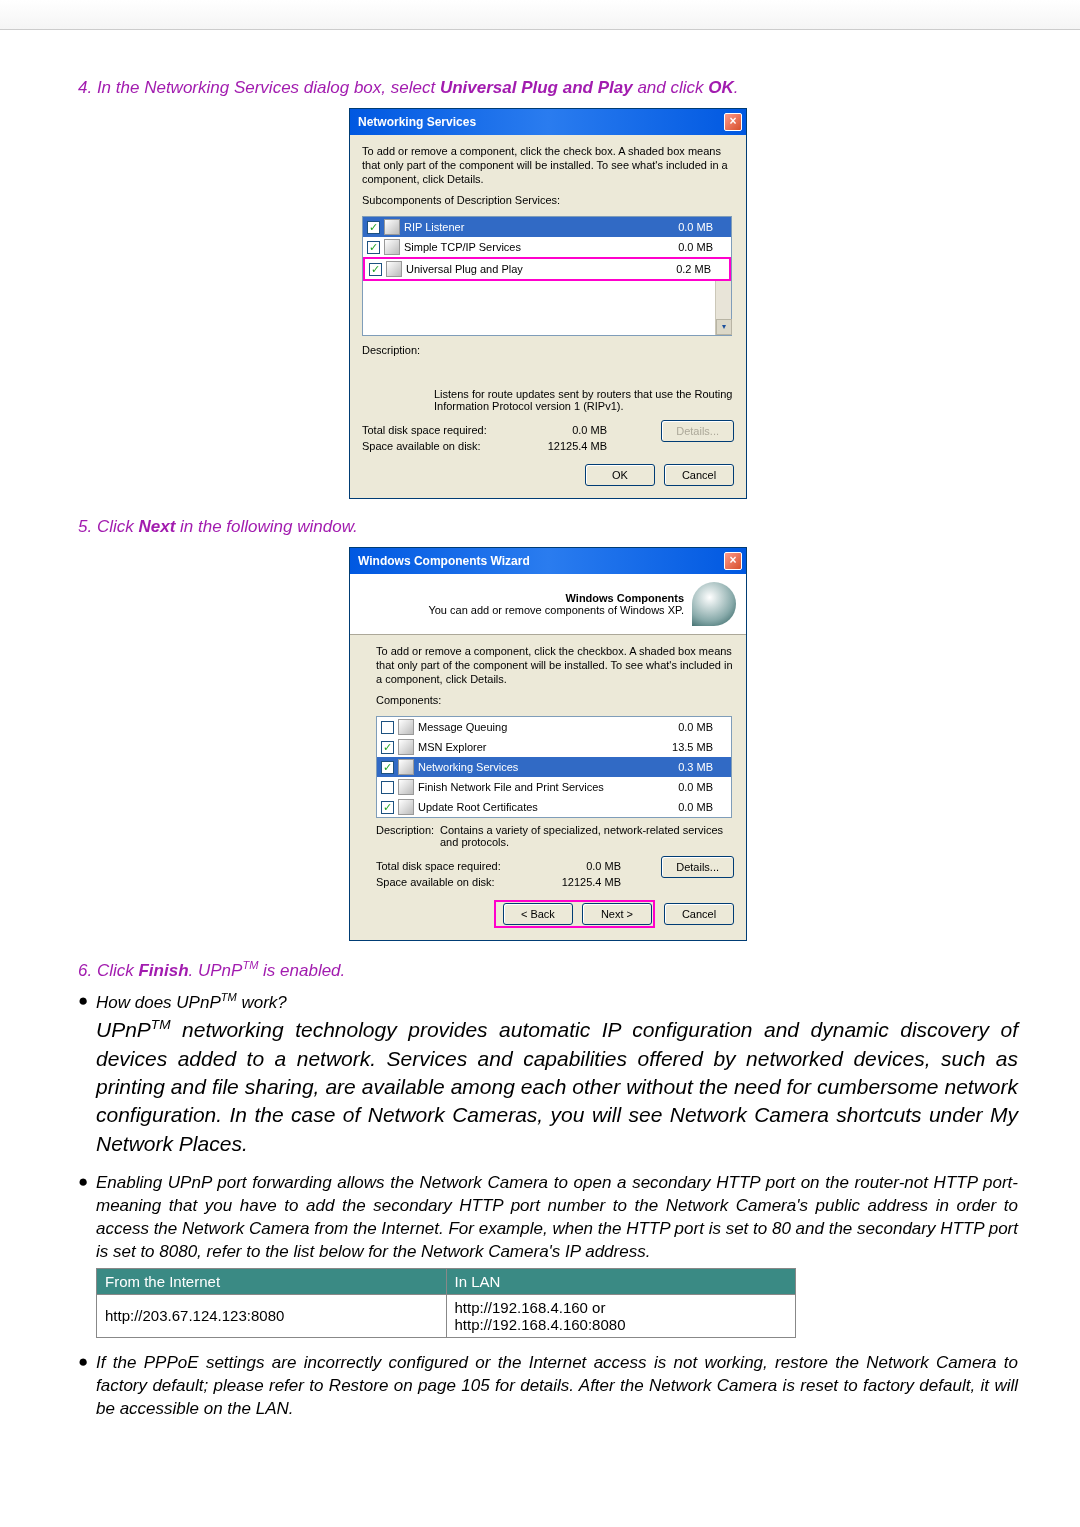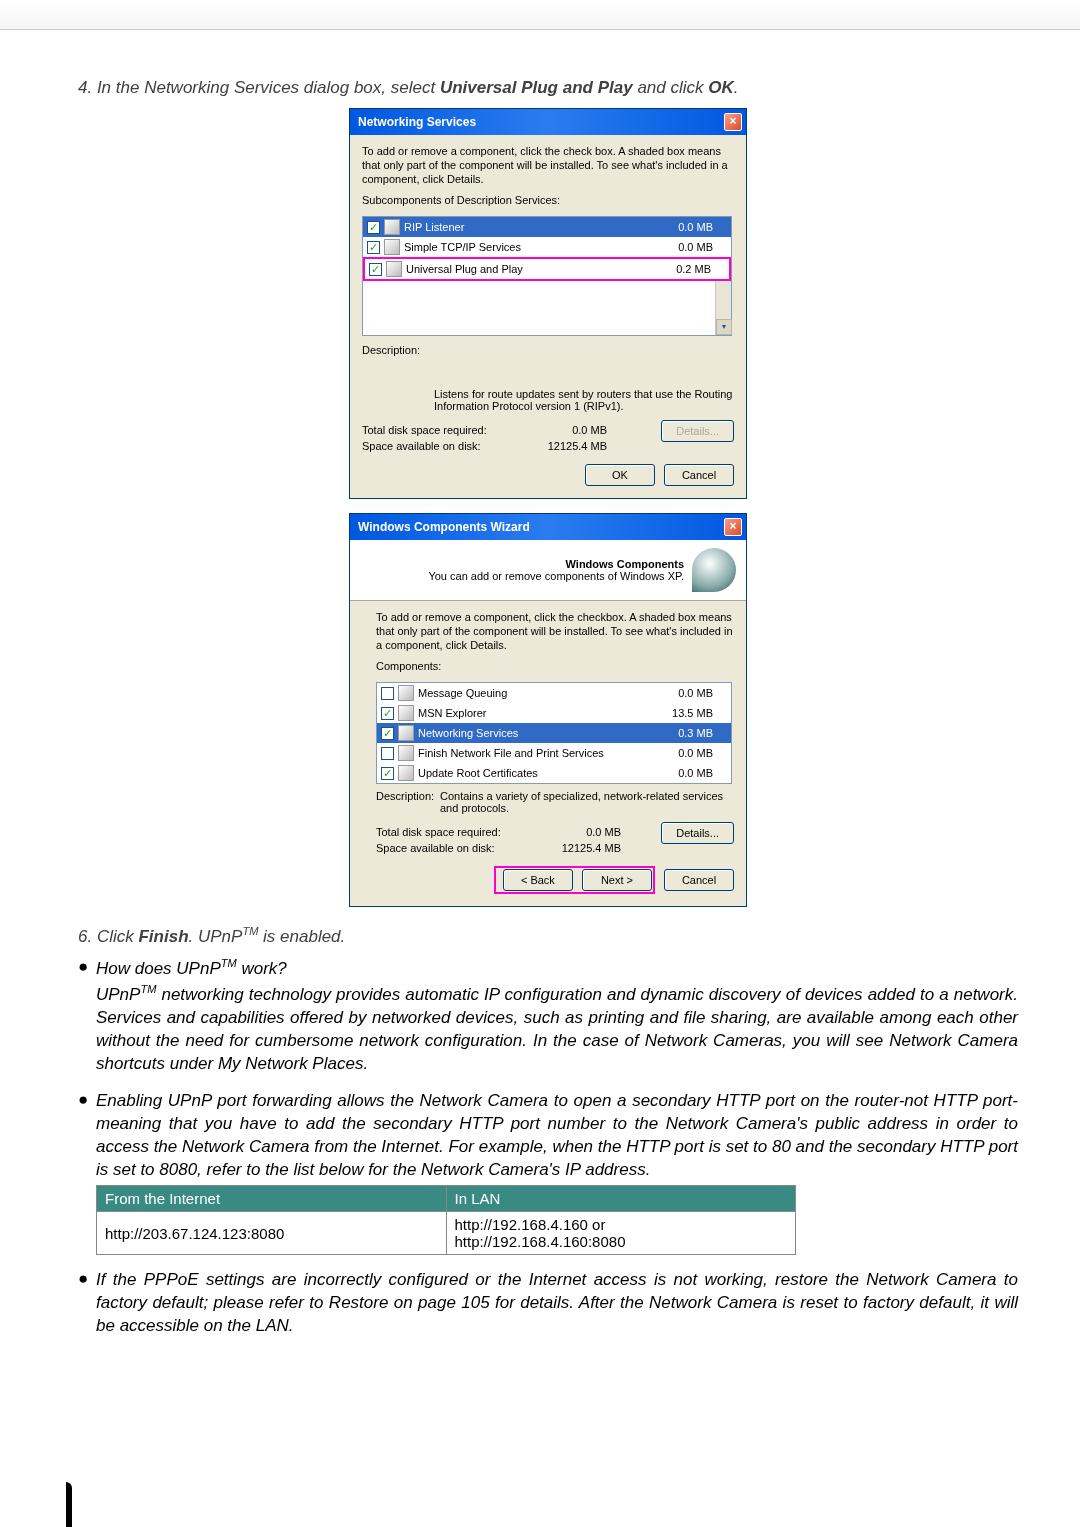--- a/index.html
+++ b/index.html
@@ -15,21 +15,21 @@
     height: 30px;
     border-bottom: 1px solid #ccc;
     background: linear-gradient(180deg, #ffffff, #f5f5f5);
   }
   .content {
     padding: 40px 62px 40px 78px;
     font-family: "Arial", sans-serif;
   }
   .instr {
     font-style: italic;
-    color: #404040;
+    color: #a21caf;
     font-size: 17px;
     margin: 8px 0 6px;
   }
   .instr .boldital { font-weight: bold; font-style: italic; }
   .dialog-wrap { text-align: center; }
   .dialog {
     display: inline-block;
     border: 1px solid #003c74;
     background: #ece9d8;
     font-family: Tahoma, sans-serif;
@@ -143,21 +143,21 @@
     display:flex;
     margin: 10px 0 4px;
     font-style: italic;
     font-size: 17px;
   }
   .bullet-item .dot { width: 18px; }
   .bullet-item .body { flex:1; }
   .sup { font-size: 0.65em; vertical-align: super; font-style: italic; }
   .para {
     font-style: italic;
-    font-size: 17px;
+    font-size: 21px;
     text-align: justify;
     line-height: 1.35;
     margin-left: 18px;
   }
   
   table.iptbl {
     border-collapse: collapse;
     width: 700px;
     margin: 4px 0 0 18px;
     font-size: 15px;
@@ -270,20 +270,23 @@
           <span class="btn disabled" style="min-width:70px; text-align:center;">Details...</span>
         </div>
         <div class="btnrow">
           <span class="btn">OK</span>
           <span class="btn">Cancel</span>
         </div>
       </div>
     </div>
   </div>
 
+  <p class="instr">
+    <span>5. Click </span><span class="boldital">Next</span><span> in the following window.</span>
+  </p>
 
   <div class="dialog-wrap">
     <div class="dialog" style="width:398px">
       <div class="titlebar">
         <span>Windows Components Wizard</span>
         <span class="closebtn">×</span>
       </div>
       <div class="wizard-head">
         <div class="txt">
           <div class="ttl">Windows Components</div>

